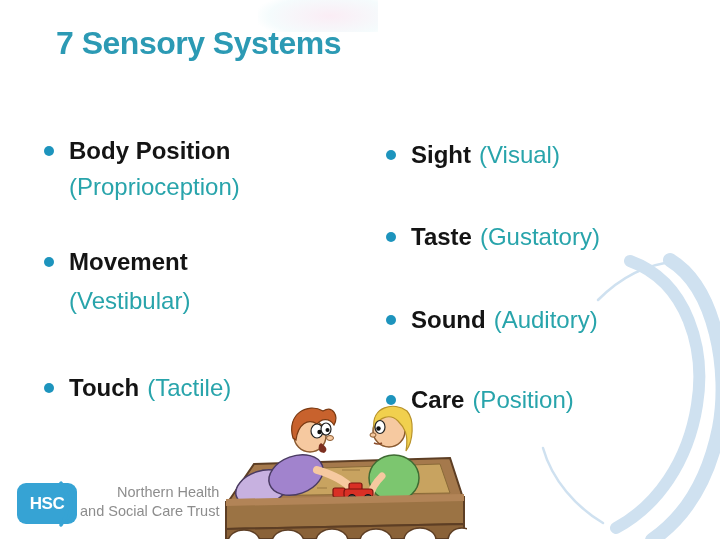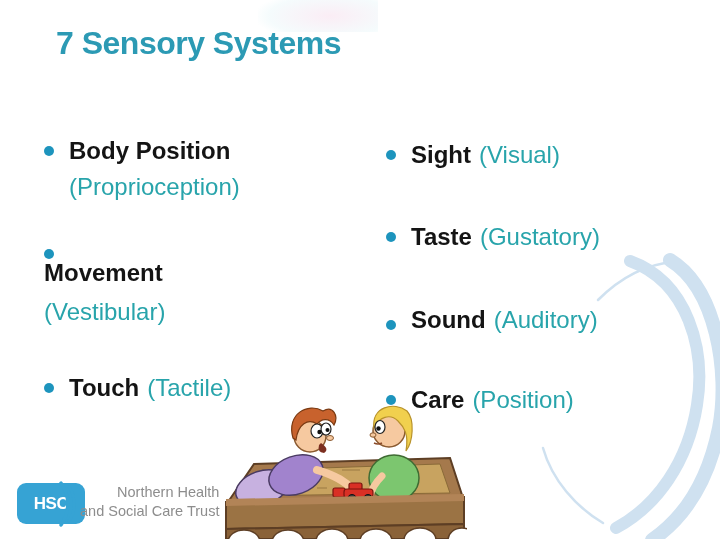--- a/index.html
+++ b/index.html
@@ -26,21 +26,21 @@
     margin-top:9px;margin-right:15px;flex:0 0 auto;
   }
   .txt{font-size:24px;line-height:28px;}
   .term{font-weight:bold;color:var(--c-term,#141414);}
   .system{font-weight:normal;color:var(--c-system,#28a4ab);}
   .two-line .system{display:block;margin-top:8px;}
   .two-line.gap-lg .system{margin-top:11px;}
   .inline .system{margin-left:8px;display:inline;}
   
   .hsc-square{
-    position:absolute;left:17px;top:483px;width:68px;height:41px;
+    position:absolute;left:17px;top:483px;width:60px;height:41px;
     background:var(--c-logo,#36a3d4);border-radius:9px;
     display:flex;align-items:center;justify-content:center;
     color:#fff;font-weight:bold;font-size:17px;letter-spacing:-0.5px;
   }
   .hsc-arcs{position:absolute;left:58px;top:481px;width:24px;height:46px;}
   .org-text{
     position:absolute;left:80px;top:483px;
     font-size:14.5px;line-height:19px;color:var(--c-logo_text,#8d8d8d);text-align:right;
   }
   .sandbox{position:absolute;left:222px;top:398px;width:245px;height:141px;}
@@ -64,21 +64,21 @@
   <h1 class="title">7 Sensory Systems</h1>
 
   <div class="item two-line" style="left:44px;top:137px;">
     <span class="bullet"></span>
     <span class="txt">
       <span class="term">Body Position</span>
       <span class="system">(Proprioception)</span>
     </span>
   </div>
 
-  <div class="item two-line gap-lg" style="left:44px;top:240px;flex-direction:column;">
+  <div class="item two-line gap-lg" style="left:44px;top:248px;">
     <span class="bullet"></span>
     <span class="txt">
       <span class="term">Movement</span>
       <span class="system">(Vestibular)</span>
     </span>
   </div>
 
   <div class="item inline" style="left:44px;top:374px;">
     <span class="bullet"></span>
     <span class="txt">
@@ -93,21 +93,21 @@
     </span>
   </div>
 
   <div class="item inline" style="left:386px;top:223px;justify-content:space-between;">
     <span class="bullet"></span>
     <span class="txt">
       <span class="term">Taste</span><span class="system">(Gustatory)</span>
     </span>
   </div>
 
-  <div class="item inline" style="left:386px;top:306px;align-items:center;">
+  <div class="item inline" style="left:386px;top:306px;">
     <span class="bullet"></span>
     <span class="txt">
       <span class="term">Sound</span><span class="system">(Auditory)</span>
     </span>
   </div>
 
   <div class="item inline" style="left:386px;top:386px;">
     <span class="bullet"></span>
     <span class="txt">
       <span class="term">Care</span><span class="system">(Position)</span>

